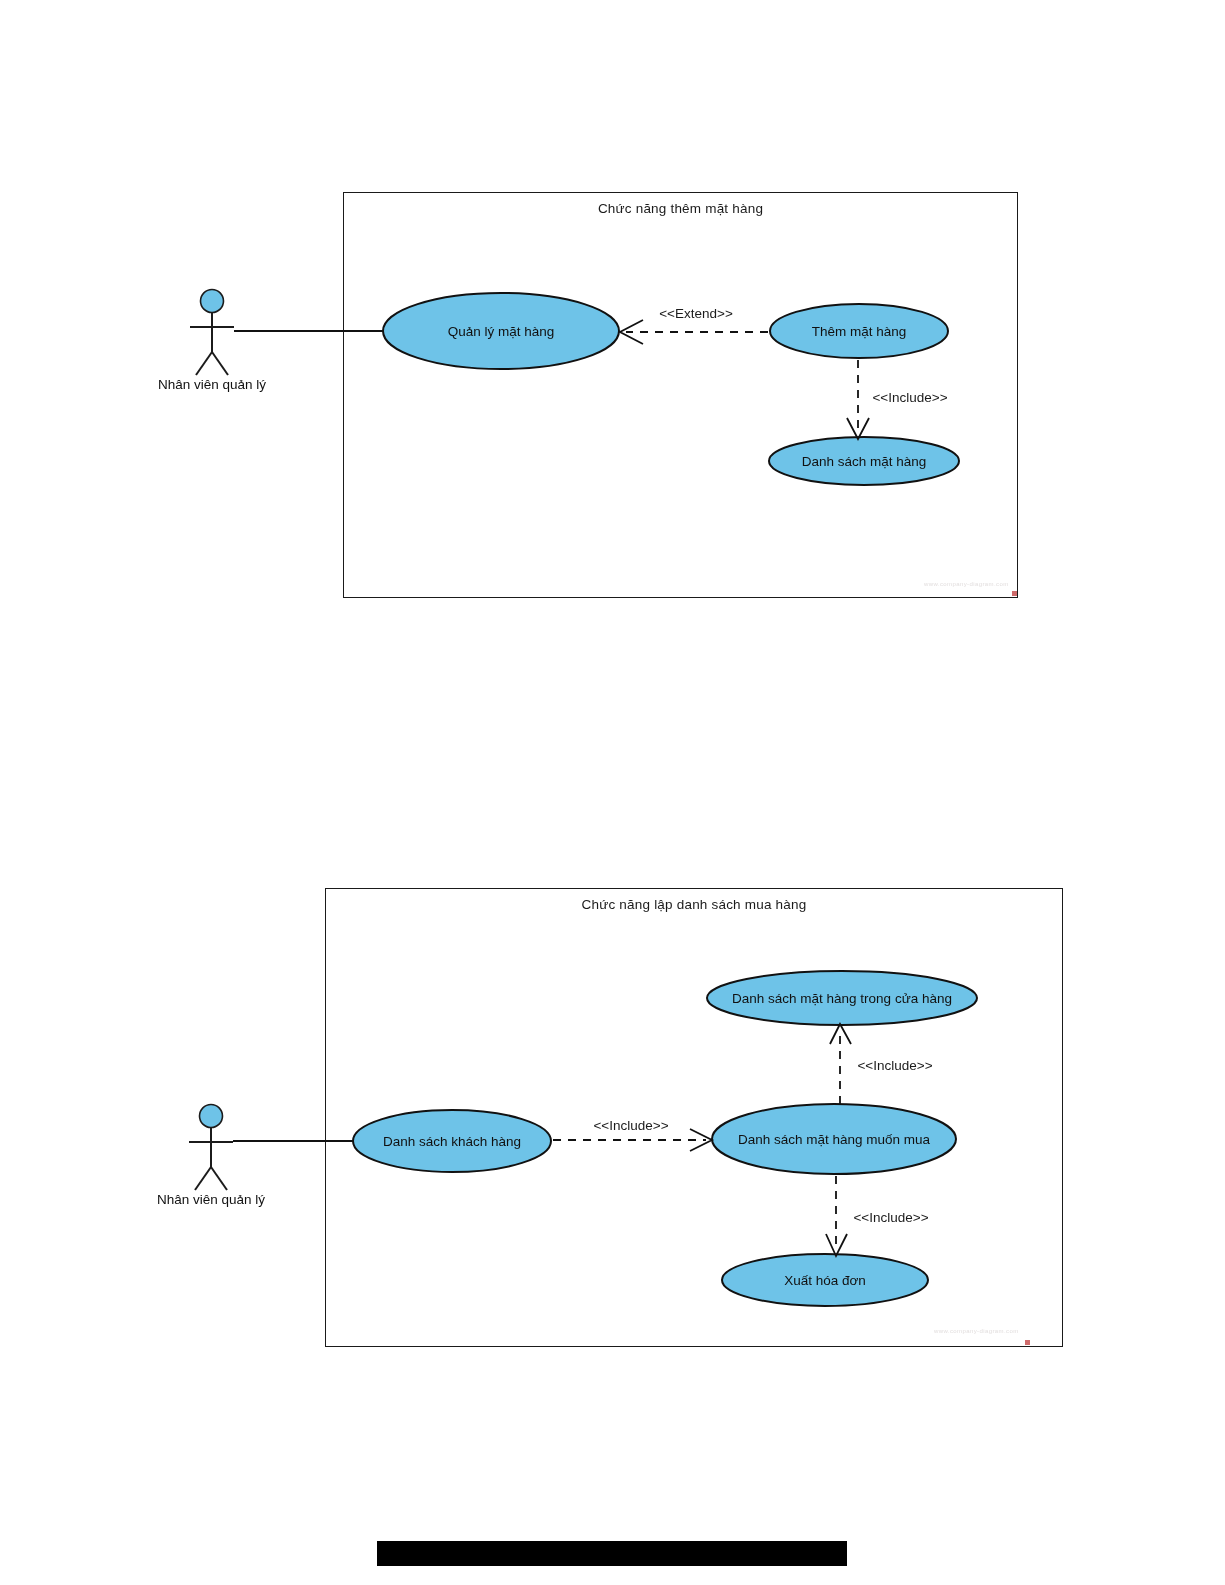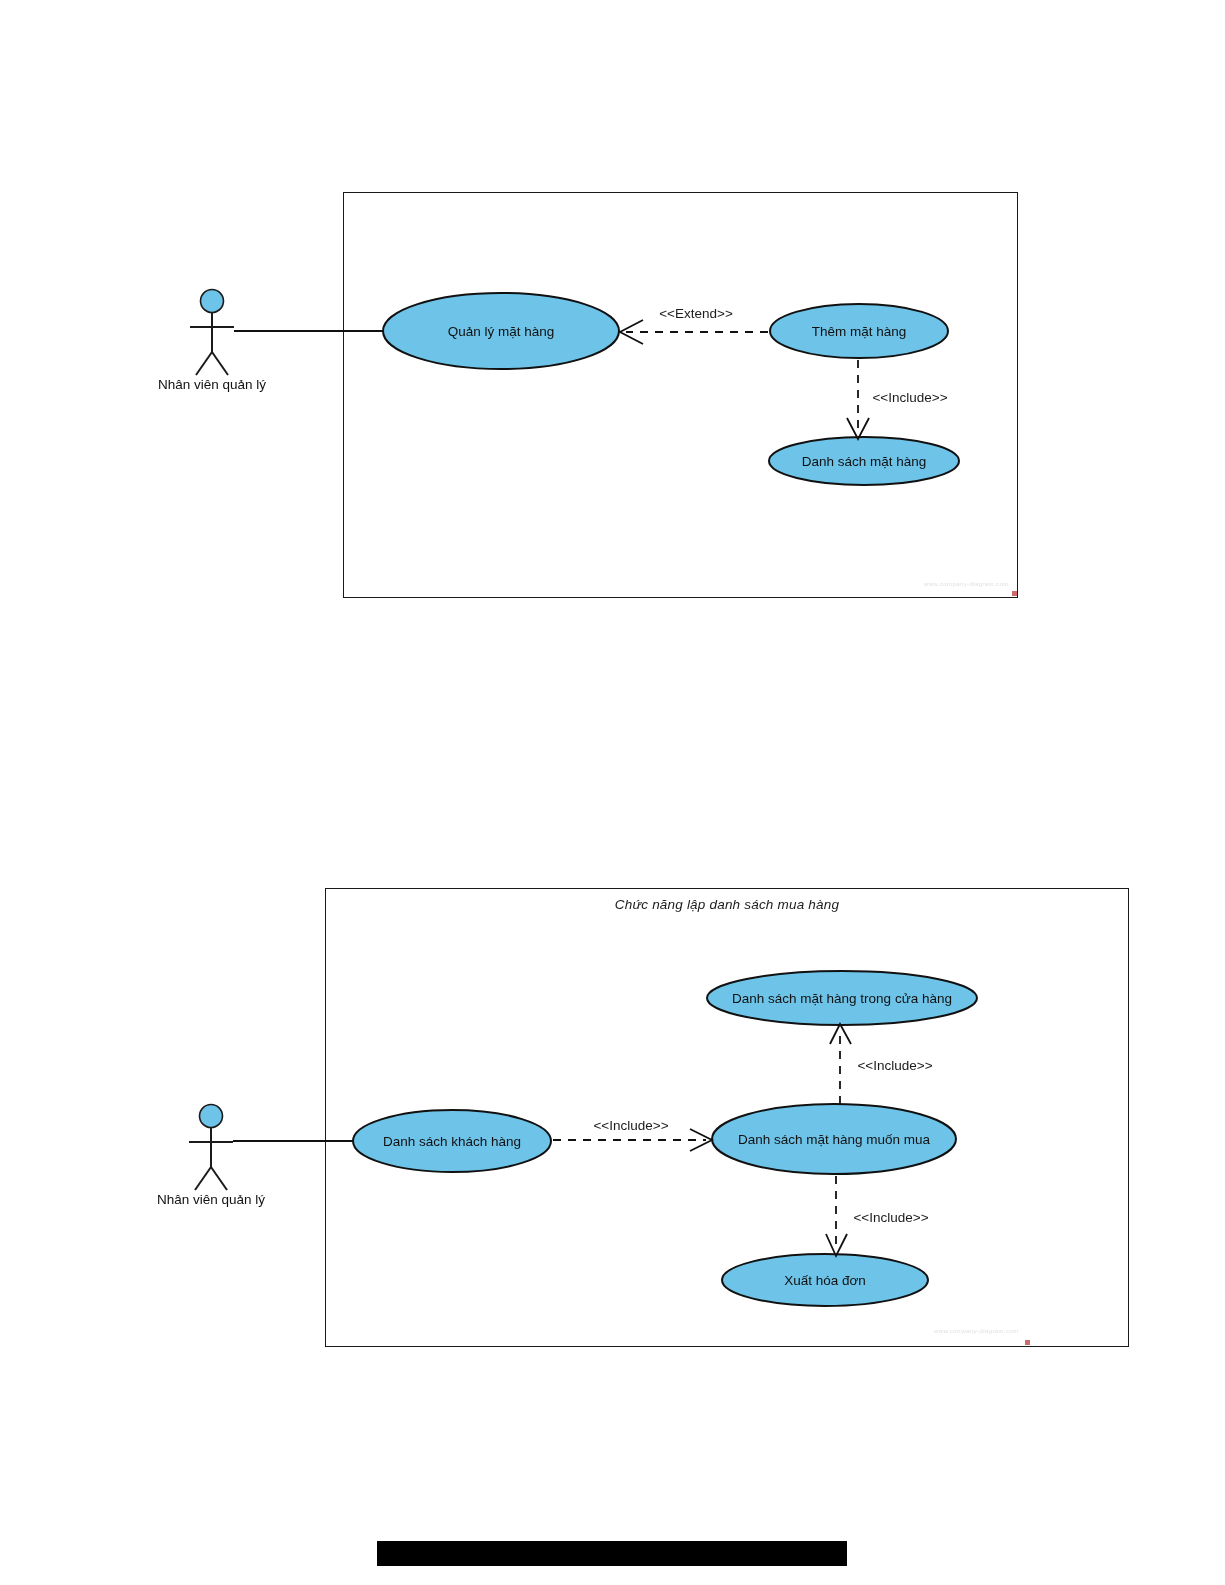--- a/index.html
+++ b/index.html
@@ -108,20 +108,21 @@
     position: absolute;
     background: #000000;
   }
 </style>
 </head>
 <body>
 
 <div id="page">
 
   <div class="frame" style="left:343px; top:192px; width:675px; height:406px;">
+    <div class="frame-title">Chức năng thêm mặt hàng</div>
     <div class="watermark" style="left:580px; top:388px;">www.company-diagram.com</div>
     <div class="corner-dot" style="left:668px; top:398px;"></div>
   </div>
 
   <svg class="diag-svg" width="1225" height="1585" style="left:0; top:0;">
 
     
     <g>
       <circle class="actor-head" cx="212" cy="301" r="11.5"></circle>
       <line class="actor-line" x1="212" y1="313" x2="212" y2="352"></line>
@@ -160,21 +161,21 @@
     </g>
 
      Danh sách mặt hàng --&gt;
     <g>
       <line class="dep-line" x1="858" y1="360" x2="858" y2="434"></line>
       <polyline class="arrow-head" points="847,418 858,439 869,418"></polyline>
       <text class="rel-label" x="910" y="402">&lt;&lt;Include&gt;&gt;</text>
     </g>
   </svg>
 
-  <div class="frame" style="left:325px; top:888px; width:804px; height:459px;font-style:italic;">
+  <div class="frame" style="left:325px; top:888px; width:738px; height:459px;">
     <div class="frame-title">Chức năng lập danh sách mua hàng</div>
     <div class="watermark" style="left:608px; top:439px;">www.company-diagram.com</div>
     <div class="corner-dot" style="left:699px; top:451px;"></div>
   </div>
 
   <svg class="diag-svg" width="1225" height="1585" style="left:0; top:0;">
 
     
     <g>
       <circle class="actor-head" cx="211" cy="1116" r="11.5"></circle>

